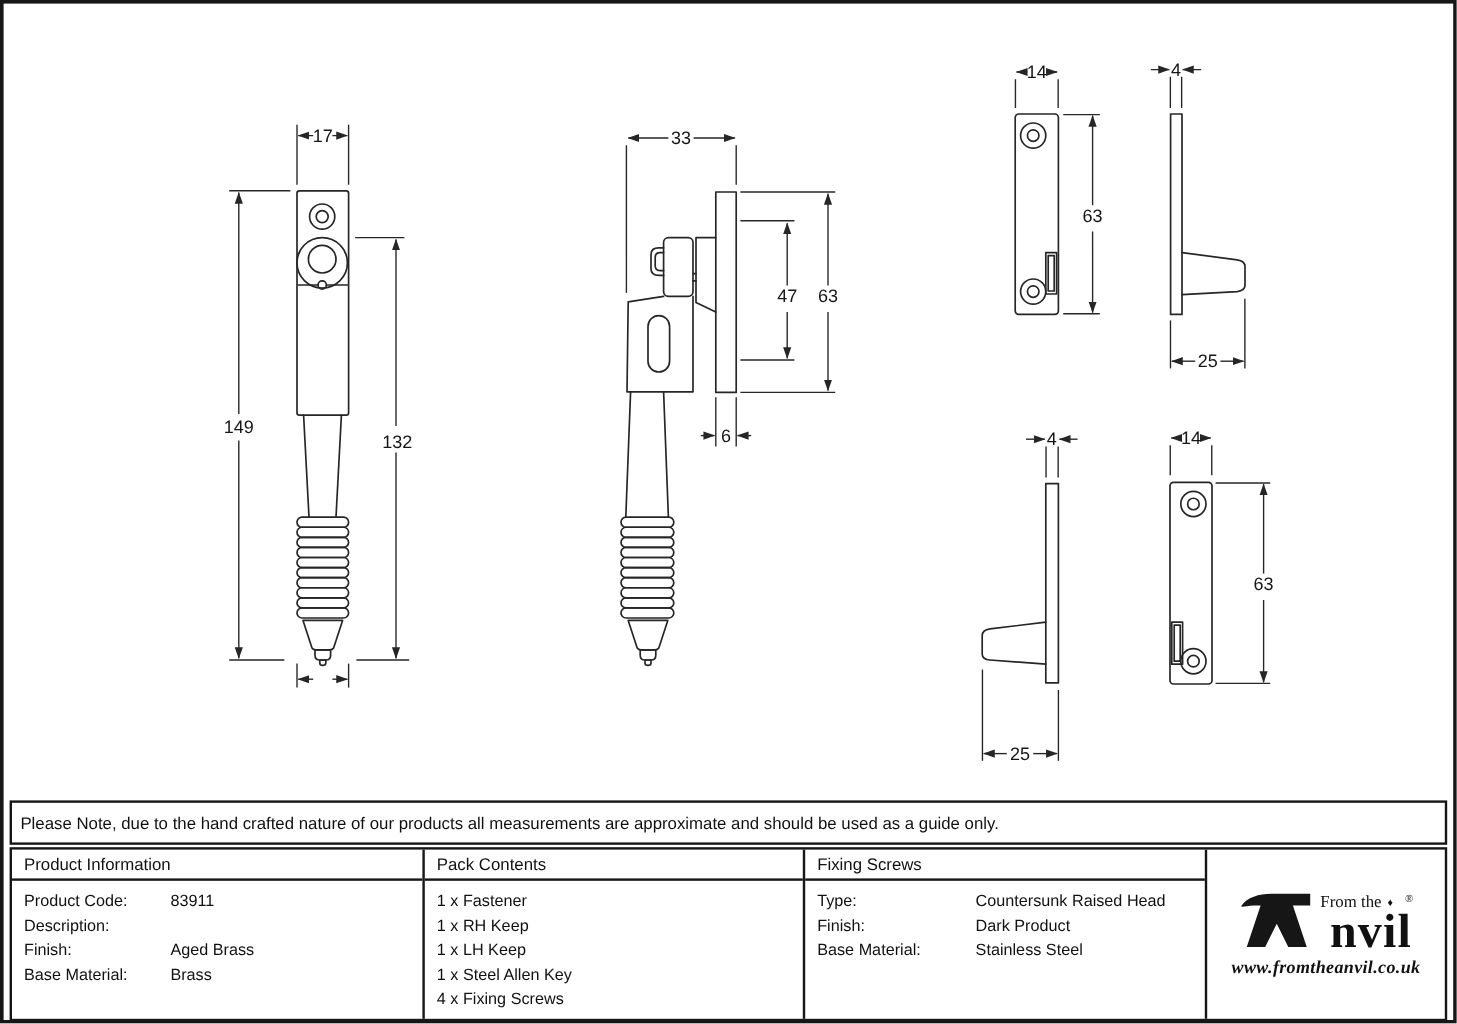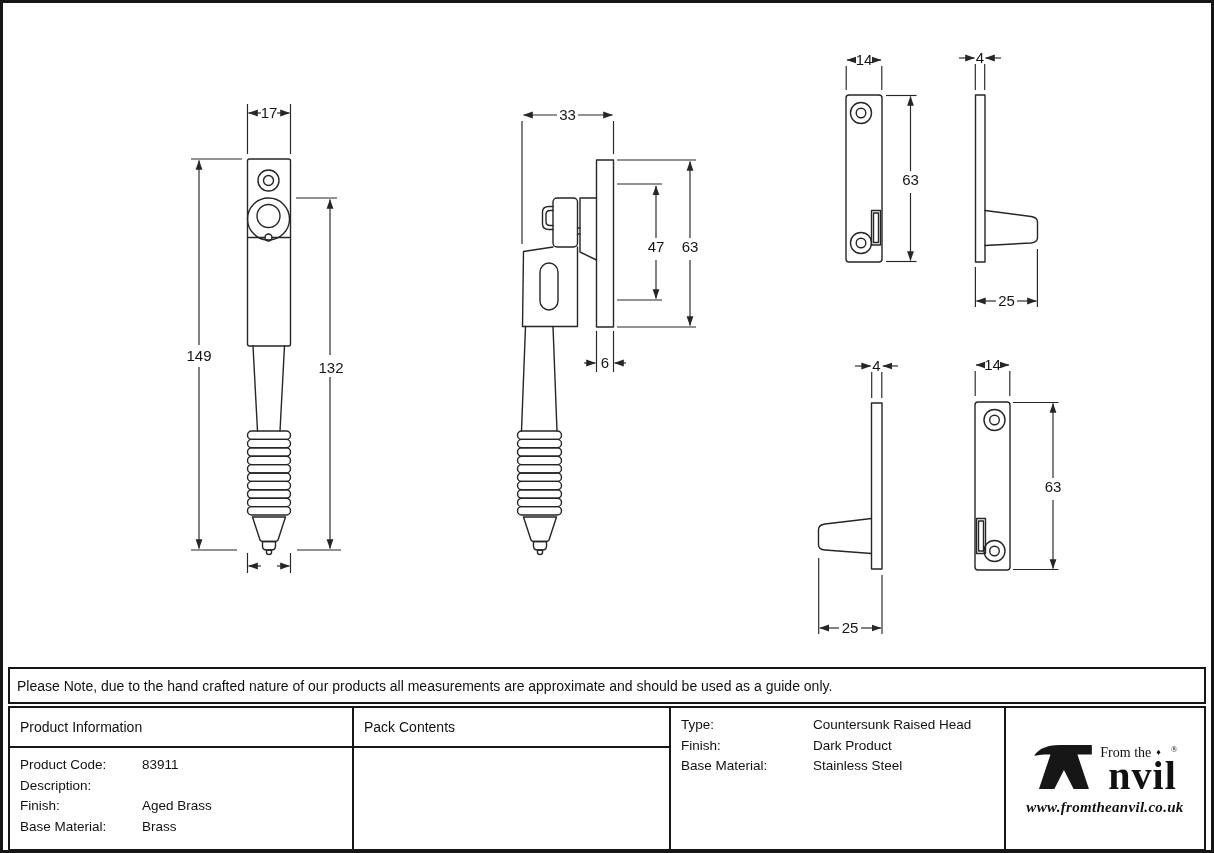--- a/index.html
+++ b/index.html
@@ -20,21 +20,21 @@
   }
   
   .spec-table{
     position:absolute;left:5px;top:703px;width:1198px;height:145px;box-sizing:border-box;
     border:2px solid #161616;display:flex;
   }
   .col{box-sizing:border-box;border-right:2px solid #161616;display:flex;flex-direction:column;}
   .col1{width:344px}.col2{width:317px}.col3{width:335px}
   .col4{flex:1;border-right:none;display:flex;align-items:center;justify-content:center;}
   .cell-header{
-    height:40px;box-sizing:border-box;border-bottom:2px solid #161616;
+    height:26px;box-sizing:border-box;border-bottom:2px solid #161616;
     display:flex;align-items:center;padding-left:10px;font-size:14px;flex:none;
   }
   .cell-body{flex:1;padding:7px 4px 0 10px;font-size:13.5px;line-height:20.6px;white-space:nowrap;overflow:hidden;}
   .kv{display:flex;gap:22px;}
   .kv .k{width:100px;flex:none;}
   .col3 .kv .k{width:110px;}
   
   .logo{text-align:center;}
   .logo-top{display:flex;align-items:flex-end;justify-content:center;}
   .anvil-ic{width:62px;height:50px;margin-right:3px;flex:none;}
@@ -252,23 +252,31 @@
         </div>
         <div class="kv">
           <span class="k">Base Material:</span>
           <span class="v">Brass</span>
         </div>
       </div>
     </div>
 
     <div class="col col2">
       <div class="cell-header">Pack Contents</div>
+      <div class="cell-body">
+        <div>1 x Fastener</div>
+        <div>1 x RH Keep</div>
+        <div>1 x LH Keep</div>
+        <div>1 x Steel Allen Key</div>
+        <div>4 x Fixing Screws</div>
+      </div>
     </div>
 
     <div class="col col3">
+      <div class="cell-header">Fixing Screws</div>
       <div class="cell-body">
         <div class="kv">
           <span class="k">Type:</span>
           <span class="v">Countersunk Raised Head</span>
         </div>
         <div class="kv">
           <span class="k">Finish:</span>
           <span class="v">Dark Product</span>
         </div>
         <div class="kv">

